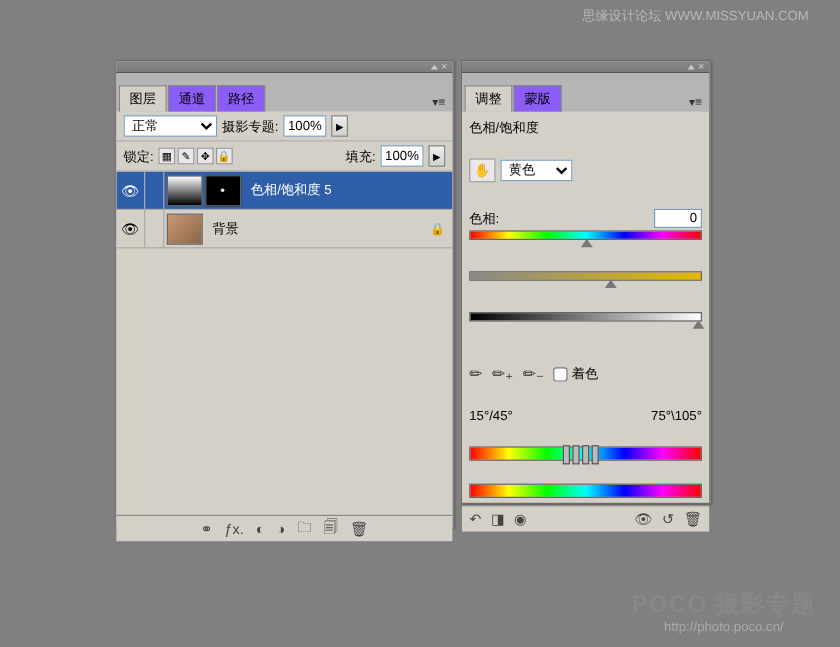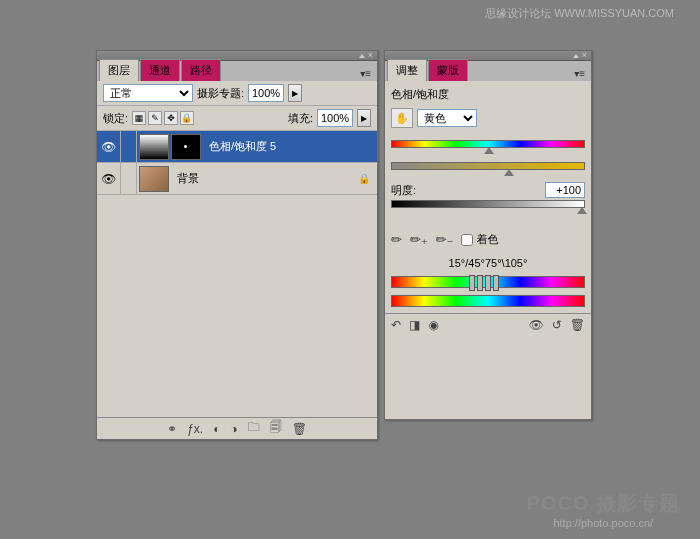--- a/index.html
+++ b/index.html
@@ -6,29 +6,29 @@
 body{background:#808080;width:700px;height:539px;position:relative;overflow:hidden}
 .watermark{position:absolute;color:#b8b8b8;font-size:11px}
 .wm-top{top:6px;right:26px}
 .wm-poco{bottom:10px;right:20px;text-align:center;color:#9a9a9a}
 .wm-poco .big{font-size:20px;font-weight:bold;color:#888;letter-spacing:1px}
 .wm-poco .url{font-size:11px;color:#aaa}
 .panel{position:absolute;background:#d4d0c8;border:1px solid #6b6b6b;box-shadow:1px 1px 2px rgba(0,0,0,.3)}
 .panel-top{height:10px;background:linear-gradient(#8a8a8a,#7a7a7a);border-bottom:1px solid #555;display:flex;justify-content:flex-end;align-items:center;padding-right:4px;gap:3px}
 .panel-top .dot{width:0;height:0;border-left:3px solid transparent;border-right:3px solid transparent;border-bottom:4px solid #ccc}
 .panel-top .x{color:#ccc;font-size:9px;line-height:1}
-.tabs{display:flex;background:#b5b5b5;height:20px;align-items:flex-end;padding-left:2px}
+.tabs{display:flex;background:#b5b5b5;height:32px;align-items:flex-end;padding-left:2px}
 .tab{padding:3px 8px;background:#d4d0c8;border:1px solid #888;border-bottom:none;margin-right:1px;cursor:default;font-size:11px}
-.tab.inactive{background:#be185d}
+.tab.inactive{background:#8b5cf6}
 .menu-btn{margin-left:auto;margin-right:4px;font-size:10px;color:#333;padding:2px}
 
 .layers{left:96px;top:50px;width:282px;height:390px}
 .row{display:flex;align-items:center;padding:3px 6px;gap:4px;border-bottom:1px solid #aaa;background:#d4d0c8}
 select,input[type=text]{font-size:11px;border:1px solid #7b9ebd;background:#fff;height:18px;padding:0 2px}
-.blend-select{width:90px}
+.blend-select{width:78px}
 .pct{width:36px;text-align:center}
 .arrow-btn{width:14px;height:18px;background:linear-gradient(#f0f0f0,#d0d0d0);border:1px solid #888;display:inline-flex;align-items:center;justify-content:center;font-size:8px}
 .lock-icons{display:flex;gap:2px;align-items:center}
 .lock-icons span{width:14px;height:14px;border:1px solid #999;background:#e8e8e8;display:inline-flex;align-items:center;justify-content:center;font-size:9px}
 .layer-list{flex:1;background:#d4d0c8;overflow:auto}
 .layer{display:flex;align-items:center;height:32px;border-bottom:1px solid #aaa}
 .layer .eye{width:24px;height:100%;border-right:1px solid #aaa;display:flex;align-items:center;justify-content:center;font-size:12px}
 .layer .link-col{width:16px;height:100%;border-right:1px solid #aaa}
 .layer .thumbs{display:flex;padding:2px;gap:2px}
 .thumb{width:30px;height:26px;border:1px solid #666;background:#888}
@@ -36,40 +36,40 @@
 .thumb.mask{background:#000;position:relative}
 .thumb.mask::after{content:"";position:absolute;top:10px;left:12px;width:3px;height:3px;background:#fff;border-radius:50%}
 .thumb.photo{background:linear-gradient(135deg,#c97,#864)}
 .layer.selected{background:#2f5ea8;color:#fff}
 .layer .name{padding-left:6px;font-size:11px}
 .layer .lock{margin-left:auto;margin-right:6px;font-size:10px;color:#555}
 .bottombar{height:22px;border-top:1px solid #888;display:flex;align-items:center;justify-content:center;gap:10px;background:#d4d0c8}
 .bottombar span{font-size:12px;color:#444}
 
 .adjust{left:384px;top:50px;width:208px;height:370px}
-.adj-body{padding:6px;display:flex;flex-direction:column;gap:6px}
+.adj-body{padding:6px;display:flex;flex-direction:column;gap:18px}
 .adj-row{display:flex;align-items:center;gap:4px}
 .adj-label{width:72px;font-size:11px}
 .preset-sel{flex:1}
 .hand-icon{width:22px;height:20px;border:1px solid #999;background:#e8e8e8;display:flex;align-items:center;justify-content:center;font-size:11px}
 .color-sel{width:60px}
 .slider-row{margin-top:4px}
 .slider-row .sl-label{font-size:11px;display:flex;justify-content:space-between;align-items:center;margin-bottom:2px}
 .slider-row .val{width:40px;border:1px solid #7b9ebd;background:#fff;text-align:right;padding:1px 3px;height:16px;font-size:11px}
 .track{height:10px;position:relative;margin-top:2px}
 .track .bar{height:8px;border:1px solid #666}
 .bar.hue{background:linear-gradient(90deg,red,yellow,lime,cyan,blue,magenta,red)}
 .bar.sat{background:linear-gradient(90deg,#888,#e6b800)}
 .bar.lig{background:linear-gradient(90deg,#000,#fff)}
 .track .knob{position:absolute;top:7px;width:0;height:0;border-left:5px solid transparent;border-right:5px solid transparent;border-bottom:7px solid #777}
 .eyedrop-row{display:flex;align-items:center;gap:8px;margin-top:16px}
 .eyedrop-row .ed{font-size:13px;color:#333}
 .colorize{display:flex;align-items:center;gap:3px}
 .colorize input{width:12px;height:12px}
-.deg-row{display:flex;justify-content:center;font-size:10px;margin-top:4px}
+.deg-row{display:flex;justify-content:space-between;font-size:10px;margin-top:4px}
 .spectrum{height:12px;background:linear-gradient(90deg,red,yellow,lime,cyan,blue,magenta,red);border:1px solid #666;margin-top:1px;position:relative}
 .spectrum .marks{position:absolute;top:-2px;left:40%;display:flex;gap:2px}
 .spectrum .marks span{width:6px;height:16px;background:#bbb;border:1px solid #555}
 .adj-bottom{height:22px;border-top:1px solid #888;display:flex;align-items:center;gap:8px;padding:0 6px;background:#d4d0c8}
 .adj-bottom .grow{flex:1}
 .adj-bottom span{font-size:12px;color:#444}
 </style>
 </head>
 <body>
 
@@ -152,36 +152,36 @@
   <div class="adj-body">
     <div class="adj-row">
       <span class="adj-label">色相/饱和度</span>
     </div>
     <div class="adj-row">
       <span class="hand-icon">✋</span>
       <select class="color-sel"><option>黄色</option></select>
     </div>
 
     <div class="slider-row">
+      <div class="sl-label">
+          <span>色相:</span>
+          <input class="val" value="0" style="">
+        </div>
       <div class="track">
           <div class="bar hue"></div>
           <div class="knob" style="left:48%"></div>
         </div>
     </div>
     <div class="slider-row">
       <div class="track">
           <div class="bar sat"></div>
           <div class="knob" style="left:58%"></div>
         </div>
     </div>
     <div class="slider-row">
-      <div class="sl-label">
-          <span>明度:</span>
-          <input class="val" value="+100" style="">
-        </div>
       <div class="track">
           <div class="bar lig"></div>
           <div class="knob" style="left:96%"></div>
         </div>
     </div>
 
     <div class="eyedrop-row">
       <span class="ed">✏</span>
       <span class="ed">✏₊</span>
       <span class="ed">✏₋</span>

